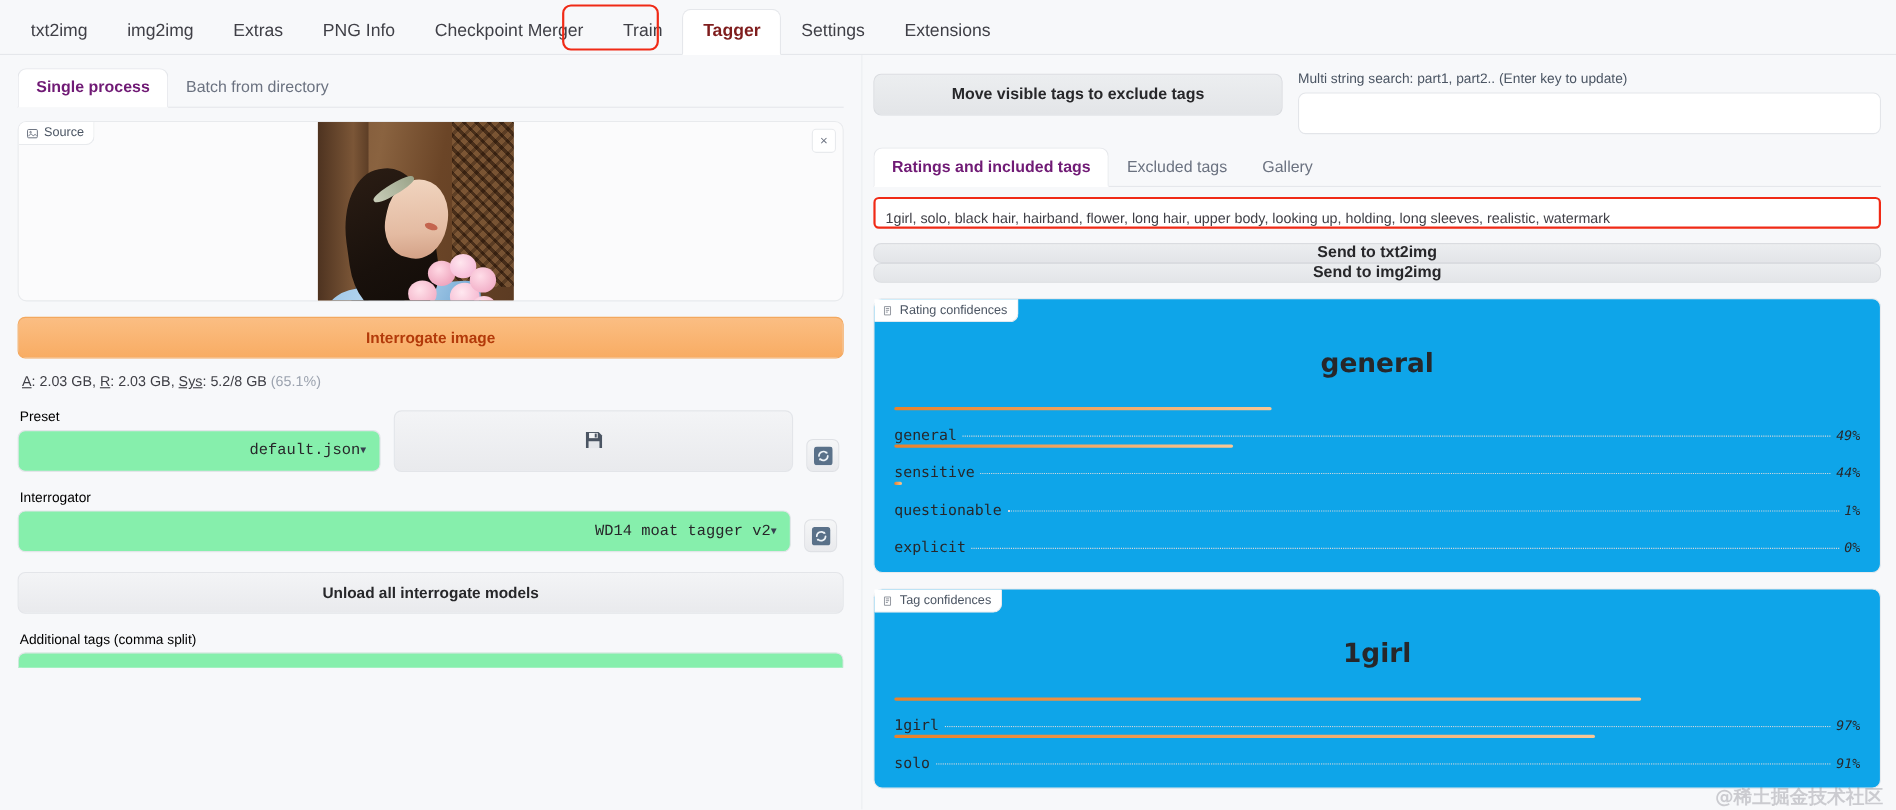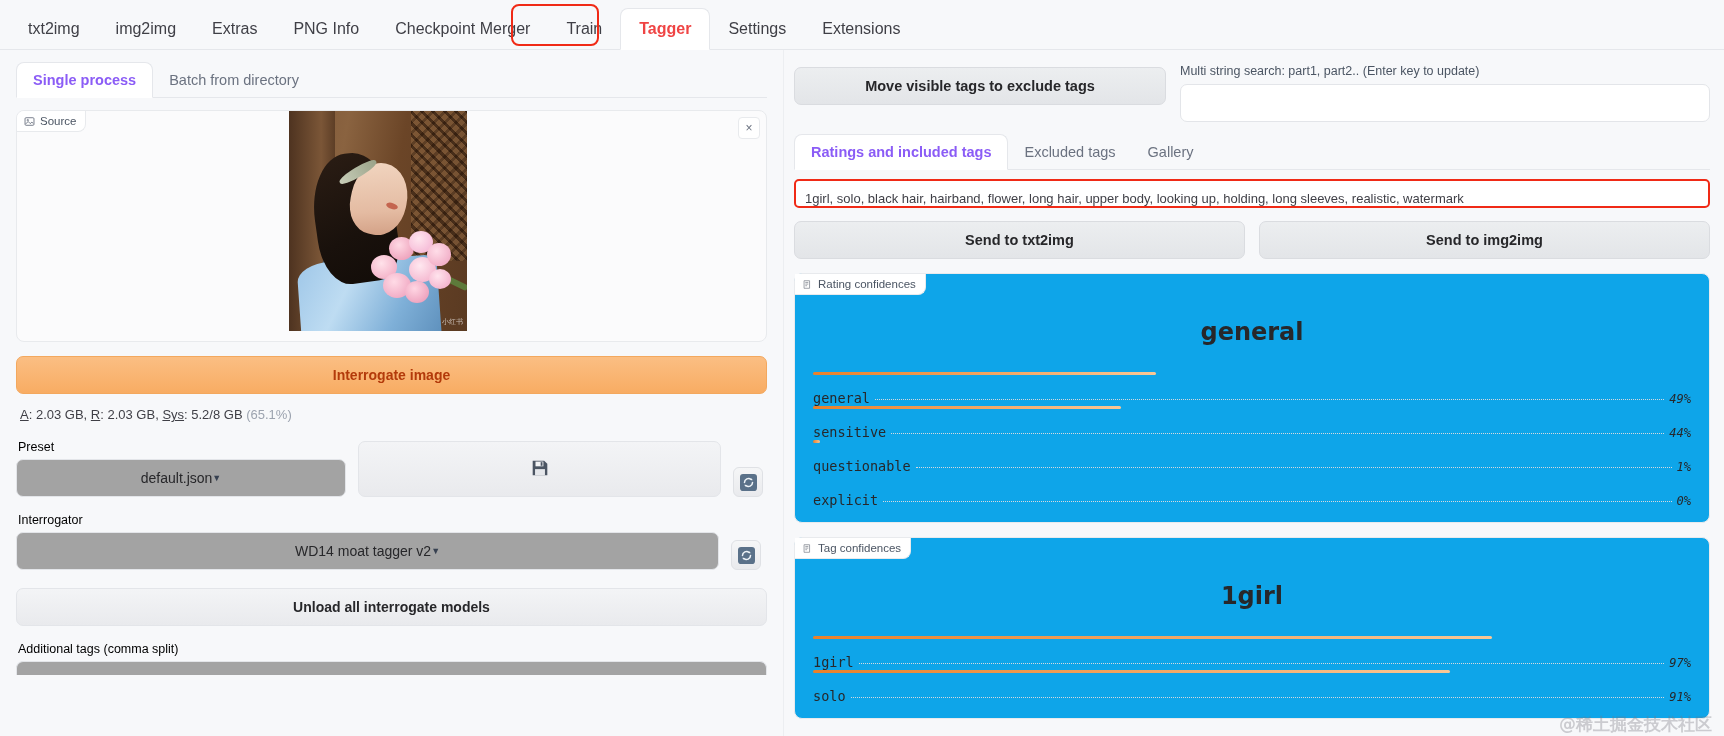--- a/index.html
+++ b/index.html
@@ -33,21 +33,21 @@
     cursor:pointer;
   }
   .toptab.active {
     background:#fff;
     border:1px solid #e5e7eb;
     border-bottom:1px solid #fff;
     border-radius:8px 8px 0 0;
     padding-top:12px;
     margin-bottom:-1px;
     font-weight:600;
-    color:#ef4444;
+    color:#7f1d1d;
   }
   #tagger-highlight {
     position:absolute;
     left:511px; top:4px;
     width:88px; height:42px;
     border:2px solid #f02a16;
     border-radius:8px;
     pointer-events:none;
   }
 
@@ -74,40 +74,40 @@
     margin-bottom:12px;
   }
   .innertab {
     font-size:14.5px;
     color:#6b7280;
     padding:0 16px 9px 16px;
     cursor:pointer;
     white-space:nowrap;
   }
   .innertab.active {
-    color:#8b5cf6;
+    color:#701a75;
     font-weight:600;
     background:#fff;
     border:1px solid #e5e7eb;
     border-bottom:1px solid #fff;
     border-radius:8px 8px 0 0;
     padding-top:9px;
     margin-bottom:-1px;
     text-align:center;
   }
 
   
   .panel {
     background:#fbfbfc;
     border:1px solid #e8eaed;
     border-radius:8px;
     position:relative;
   }
   #sourcepanel {
-    height:232px;
+    height:164px;
     margin-bottom:14px;
     overflow:hidden;
   }
   .badge {
     position:absolute;
     top:0; left:0;
     background:#fff;
     border:1px solid #e8eaed;
     border-top:none; border-left:none;
     border-radius:0 0 8px 0;
@@ -217,29 +217,30 @@
 
   .statline { font-size:13px; color:#3f3f46; margin:14px 0 0 4px; }
   .statline2 { font-size:13px; color:#3f3f46; margin:13px 0 0 4px; }
   .statline2 .dim { color:#9ca3af; }
   .ul { text-decoration:underline; }
 
   .fieldlabel { font-size:12.5px; color:#000000; margin:0 0 5px 2px; }
 
   .selectbox {
     height:38px;
-    background:#a3a3a3;
+    background:#86efac;
     border:1px solid #e3e5e9;
     border-radius:7px;
     display:flex; align-items:center;
     padding:0 12px;
     font-size:14px;
     color:#27272a;
-    justify-content:center;
-    cursor:pointer;
+    justify-content:flex-end;
+    cursor:pointer;
+    font-family:Liberation Mono, monospace;
   }
   .caret { font-size:9px; color:#374151; }
 
   .graybtn {
     background:linear-gradient(180deg,#f3f4f6,#e9eaed);
     border:1px solid #e3e5e9;
     border-radius:7px;
     display:flex; align-items:center; justify-content:center;
     font-size:14px; font-weight:600; color:#27272a;
     cursor:pointer;
@@ -495,21 +496,21 @@
     <div class="innertabs" style="margin-top:14px; margin-bottom:9px;">
       <div class="innertab active">Ratings and included tags</div>
       <div class="innertab">Excluded tags</div>
       <div class="innertab">Gallery</div>
     </div>
 
     <div id="tagsbox">
       <span>1girl, solo, black hair, hairband, flower, long hair, upper body, looking up, holding, long sleeves, realistic, watermark</span>
     </div>
 
-    <div style="display:flex; gap:14px; margin-top:13px;">
+    <div style="display:flex; gap:0; margin-top:13px;flex-direction:column;">
       <div class="bigbtn" style="flex:1;">Send to txt2img</div>
       <div class="bigbtn" style="flex:1;">Send to img2img</div>
     </div>
 
     <div class="card" id="rating-card">
       <div class="badge">
         <span>
           <svg width="11" height="11" viewBox="0 0 16 16" fill="none" stroke="#8a8f98" stroke-width="1.2">
             <path d="M3 2.5h8v11H3z"></path>
               <path d="M4.8 5h4.4M4.8 7.4h4.4M4.8 9.8h2.6"></path>

